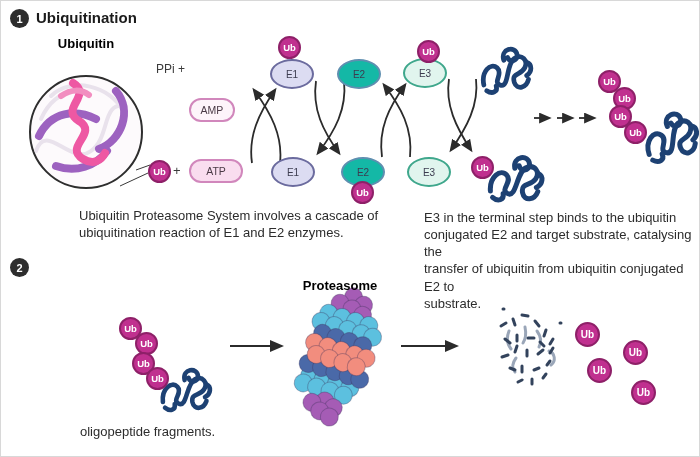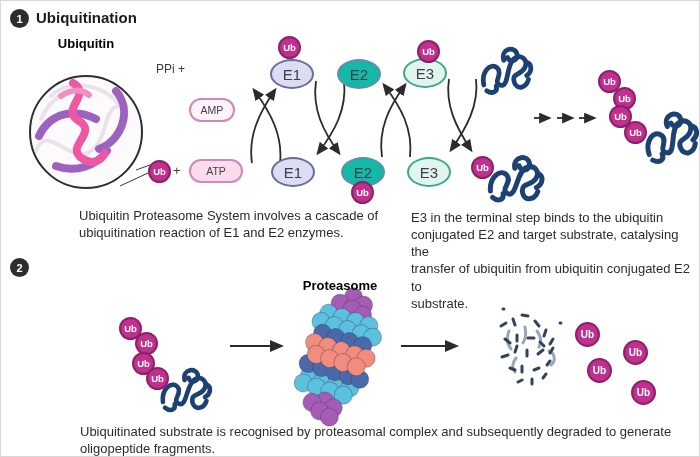--- a/index.html
+++ b/index.html
@@ -20,21 +20,21 @@
   .ub{
     width:23px;height:23px;box-sizing:border-box;border-radius:50%;
     background:#c0308f;border:2px solid #8e2068;color:#ffffff;
     display:flex;align-items:center;justify-content:center;
     font-size:9.5px;font-weight:bold;z-index:3;
   }
   .ub-lg{width:25px;height:25px;font-size:10px;}
   .enz{
     width:44px;height:30px;box-sizing:border-box;border-radius:50%;
     display:flex;align-items:center;justify-content:center;
-    font-size:15px;color:#3c3c50;border:2px solid;
+    font-size:10px;color:#3c3c50;border:2px solid;
   }
   .enz.e1{background:#dcdcf2;border-color:#6b6b9e;}
   .enz.e2{background:#14b8a6;border-color:#5f8fb0;}
   .enz.e3{background:#e1f5ee;border-color:#3fa78c;}
   .pill{
     box-sizing:border-box;border:2px solid #d187bc;border-radius:13px;
     display:flex;align-items:center;justify-content:center;
     font-size:10.5px;color:#4a3a46;
   }
   .pill.amp{background:#fdf4fa;}
@@ -244,21 +244,21 @@
   <div class="abs ub" style="left:470px;top:155px;">Ub</div>
   <div class="abs ub" style="left:597px;top:69px;">Ub</div>
   <div class="abs ub" style="left:612px;top:86px;">Ub</div>
   <div class="abs ub" style="left:608px;top:104px;">Ub</div>
   <div class="abs ub" style="left:623px;top:120px;">Ub</div>
 
   <div class="abs caption" style="left:78px;top:206px;">
     <span>Ubiquitin Proteasome System involves a cascade of</span>
     <span>ubiquitination reaction of E1 and E2 enzymes.</span>
   </div>
-  <div class="abs caption" style="left:410px;top:208px;">
+  <div class="abs caption" style="left:423px;top:208px;">
     <span>E3 in the terminal step binds to the ubiquitin</span>
     <span>conjugated E2 and target substrate, catalysing the</span>
     <span>transfer of ubiquitin from ubiquitin conjugated E2 to</span>
     <span>substrate.</span>
   </div>
 
   <div class="abs badge" style="left:9px;top:257px;">2</div>
 
   <div class="abs ub" style="left:118px;top:316px;">Ub</div>
   <div class="abs ub" style="left:134px;top:331px;">Ub</div>
@@ -266,17 +266,16 @@
   <div class="abs ub" style="left:145px;top:366px;">Ub</div>
 
   <div class="abs mini-title" style="left:289px;top:277px;width:100px;">Proteasome</div>
 
   <div class="abs ub ub-lg" style="left:574px;top:321px;">Ub</div>
   <div class="abs ub ub-lg" style="left:622px;top:339px;">Ub</div>
   <div class="abs ub ub-lg" style="left:586px;top:357px;">Ub</div>
   <div class="abs ub ub-lg" style="left:630px;top:379px;">Ub</div>
 
   <div class="abs caption" style="left:79px;top:422px;">
-    <span>Ubiquitinated substrate is recognised by proteasomal complex and subsequently degraded to generate</span>
     <span>oligopeptide fragments.</span>
   </div>
 
 </div>
 
 </body></html>

